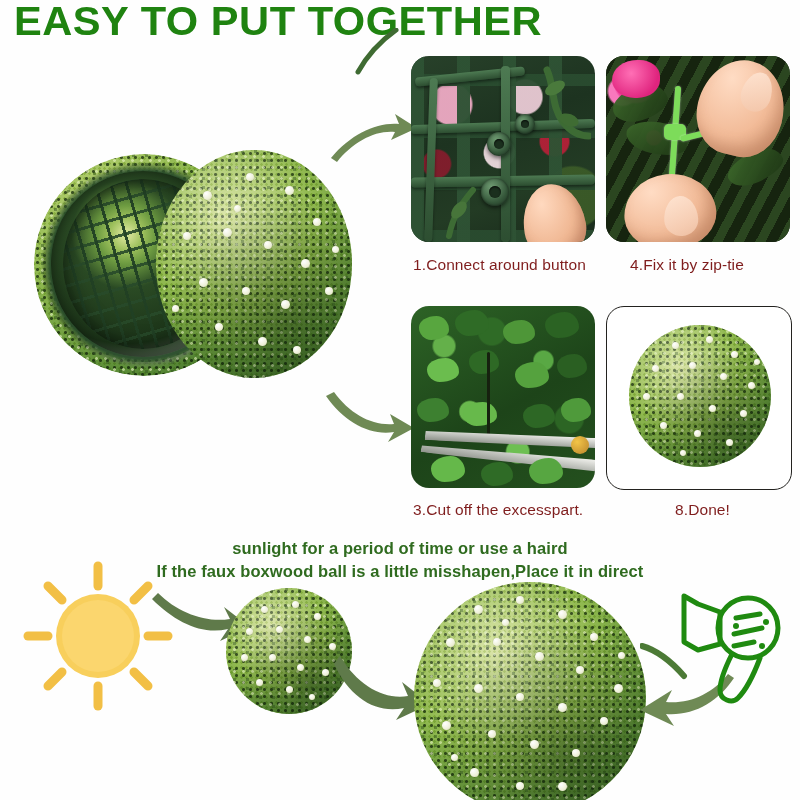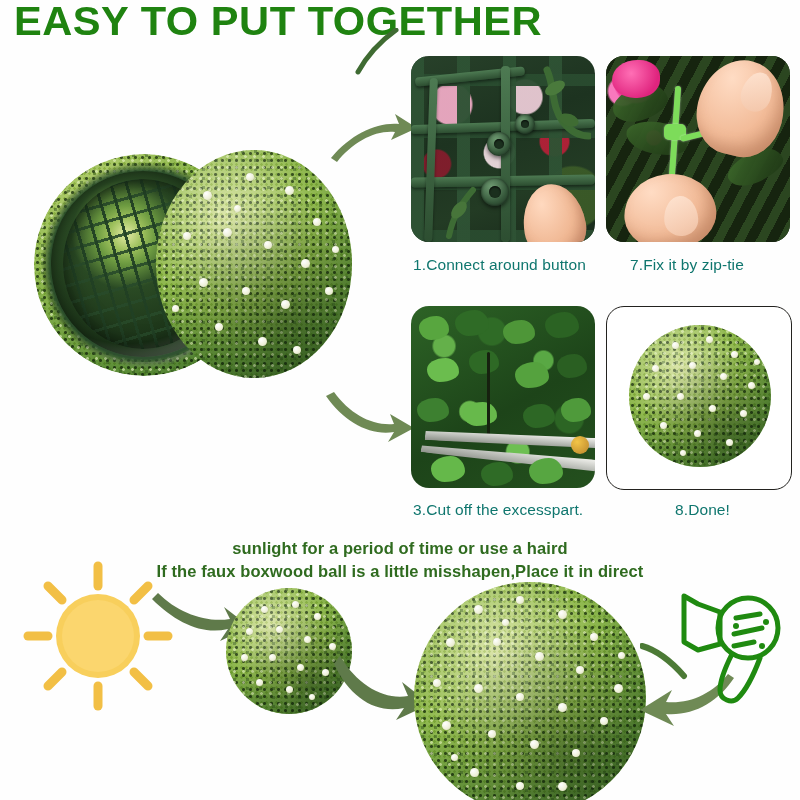--- a/index.html
+++ b/index.html
@@ -13,21 +13,21 @@
     font-family:"Liberation Sans","DejaVu Sans",sans-serif;
     font-size:40px;font-weight:bold;letter-spacing:0.5px;
     color:#1f8310;line-height:46px;white-space:nowrap;
     transform:scaleX(1.04);transform-origin:left center;
   }
 
   
   .panel{position:absolute;border-radius:18px;overflow:hidden;}
   .panel.framed{border:1.6px solid #23221f;background:#fff;}
   .caption{
-    position:absolute;font-size:15.5px;color:#0f766e;
+    position:absolute;font-size:15.5px;color:#7f1d1d;
     font-family:"Liberation Sans","DejaVu Sans",sans-serif;
     white-space:nowrap;letter-spacing:.1px;
   }
 
   
   .tex{position:absolute;inset:0;}
 
   
   .lattice-bg{
     background:
@@ -230,21 +230,21 @@
     <div style="position:absolute;left:6px;top:4px;width:48px;height:38px;border-radius:55% 45% 50% 50%;
                 background:radial-gradient(circle at 40% 35%,#ff6fb5,#e0247e 70%);"></div>
     <div class="tie" style="left:66px;top:30px;width:6px;height:92px;transform:rotate(4deg);"></div>
     <div class="tie" style="left:58px;top:68px;width:22px;height:16px;border-radius:5px;"></div>
     <div class="tie" style="left:74px;top:76px;width:34px;height:6px;transform:rotate(-14deg);"></div>
     <div class="bigfinger" style="left:92px;top:4px;width:86px;height:96px;transform:rotate(14deg);"></div>
     <div class="nail" style="left:136px;top:16px;width:30px;height:40px;transform:rotate(18deg);"></div>
     <div class="bigfinger" style="left:18px;top:118px;width:92px;height:74px;transform:rotate(-6deg);"></div>
     <div class="nail" style="left:58px;top:140px;width:34px;height:40px;transform:rotate(-4deg);"></div>
   </div>
-  <div class="caption" style="left:630px;top:256px;">7.Fix it by zip-tie</div>
+  <div class="caption" style="left:630px;top:256px;">4.Fix it by zip-tie</div>
 
   <div class="panel" style="left:411px;top:306px;width:184px;height:182px;">
     <div class="tex leaves-bg"></div>
     <div class="leafdot" style="left:8px;top:10px;width:30px;height:24px;background:#58a63f;"></div>
     <div class="leafdot" style="left:44px;top:4px;width:34px;height:26px;background:#2f6b26;"></div>
     <div class="leafdot" style="left:92px;top:14px;width:32px;height:24px;background:#4e9638;"></div>
     <div class="leafdot" style="left:134px;top:6px;width:34px;height:26px;background:#2b6323;"></div>
     <div class="leafdot" style="left:16px;top:52px;width:32px;height:24px;background:#6bbd4e;"></div>
     <div class="leafdot" style="left:58px;top:44px;width:30px;height:24px;background:#2e6925;"></div>
     <div class="leafdot" style="left:104px;top:56px;width:34px;height:26px;background:#55a23e;"></div>

